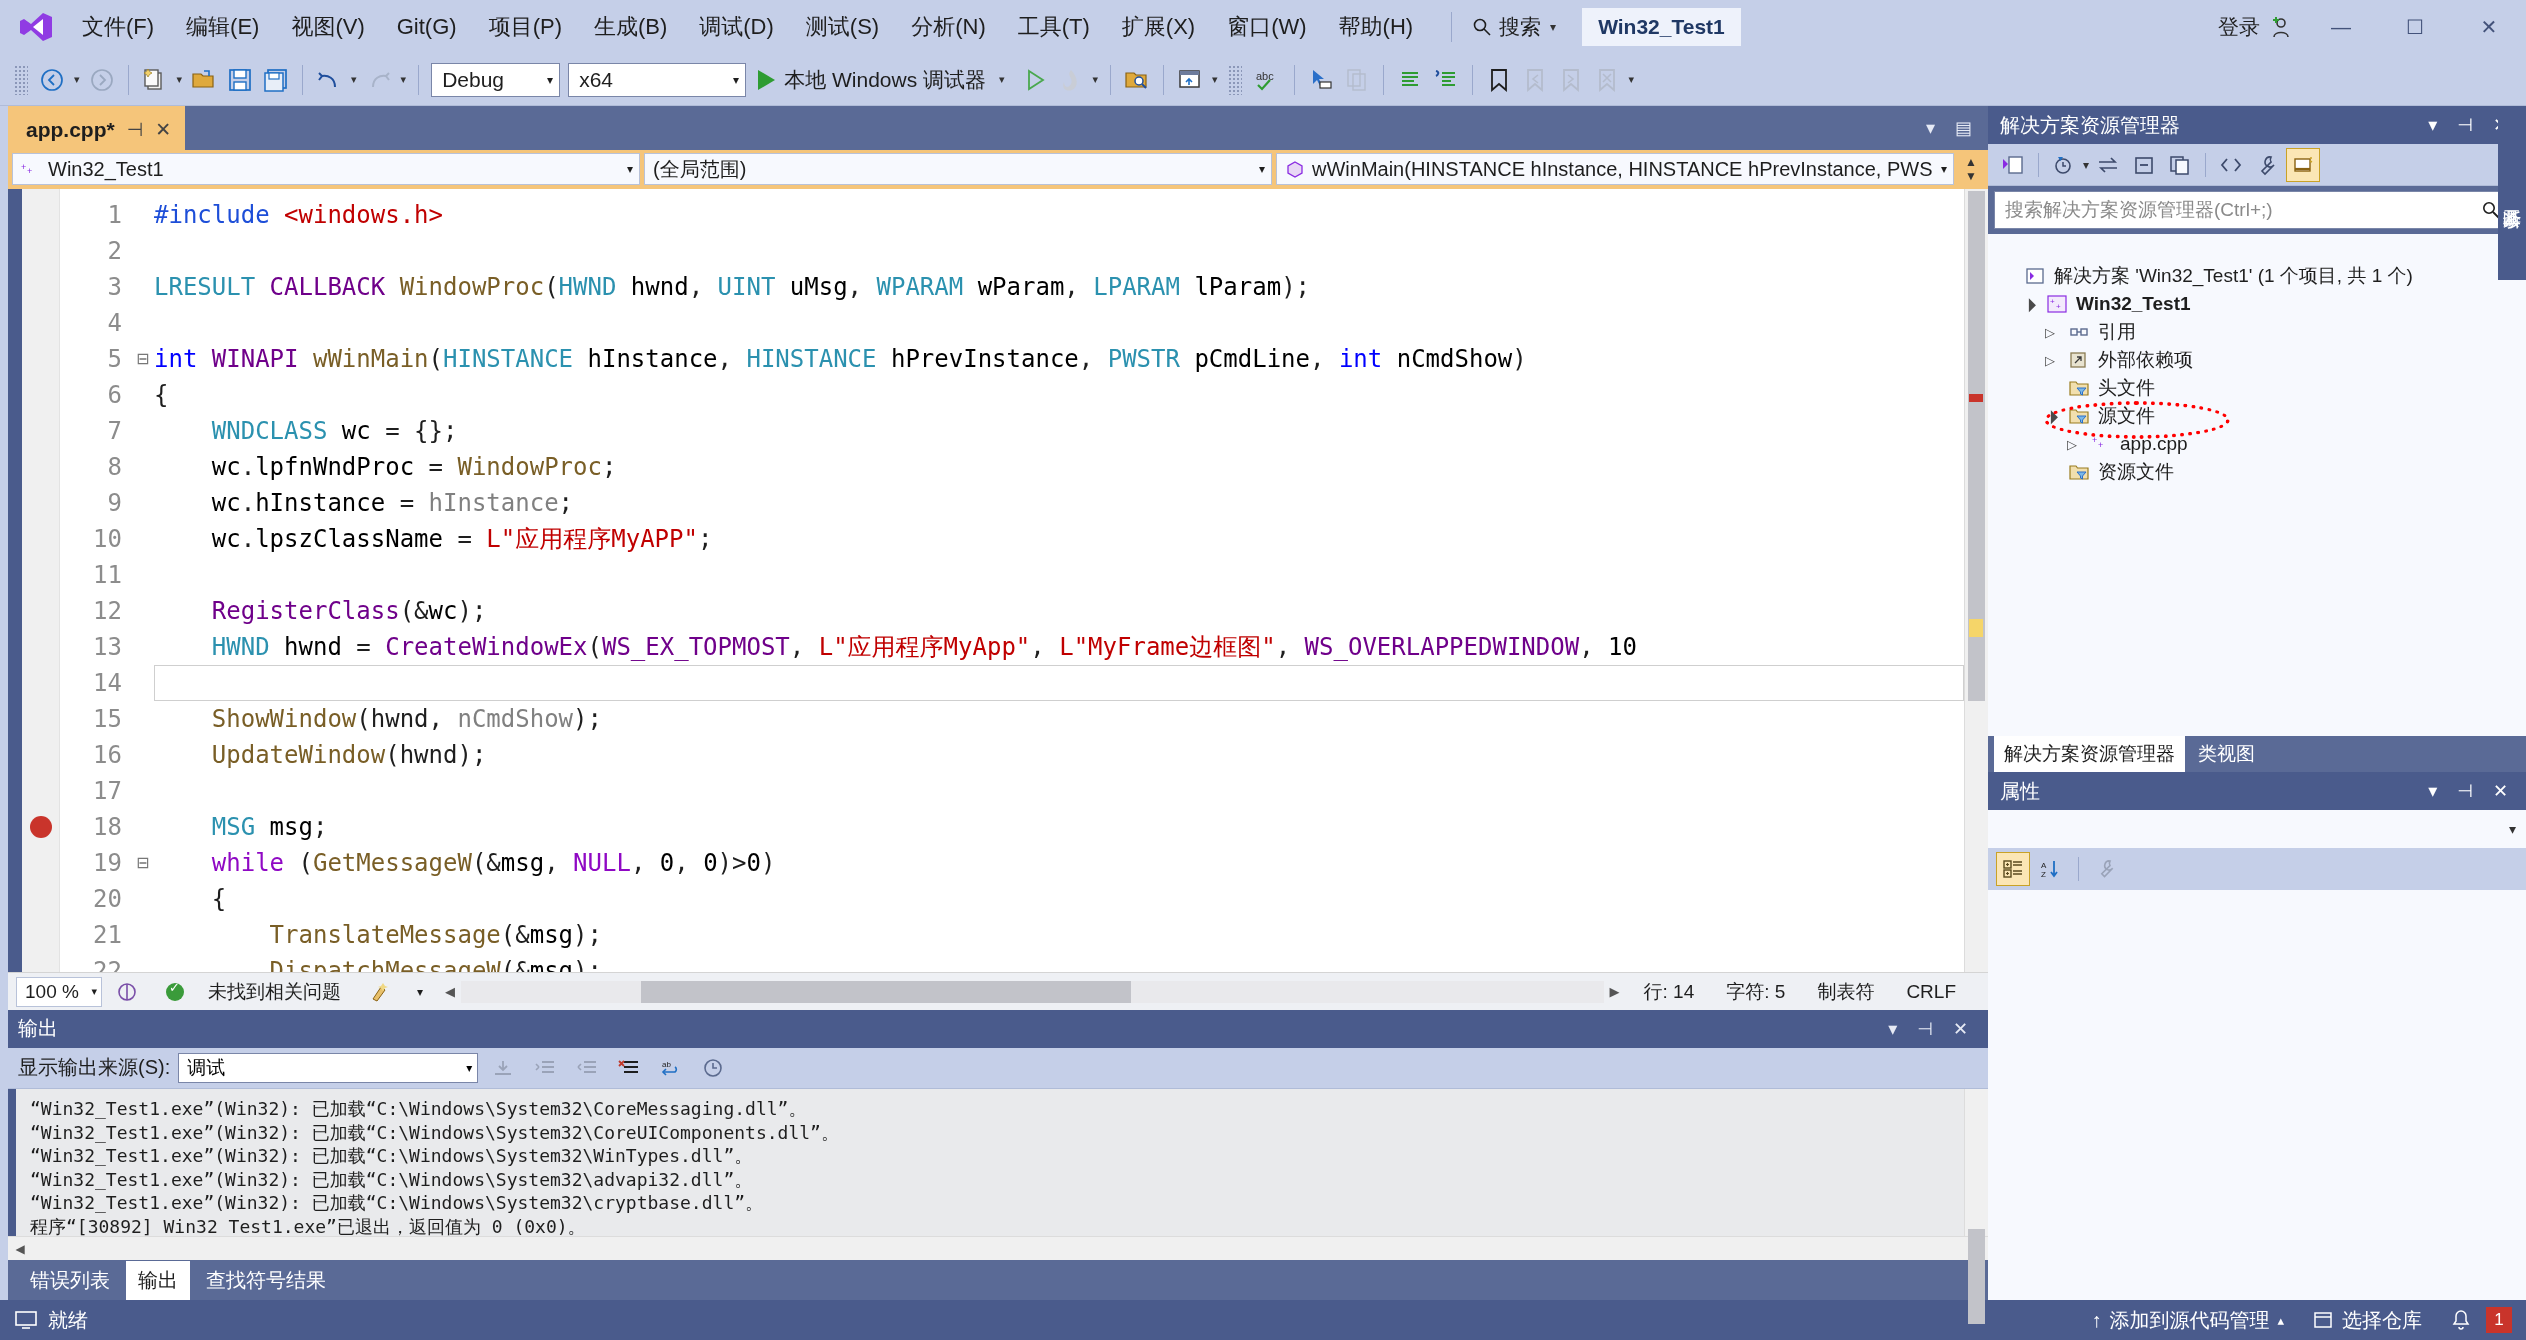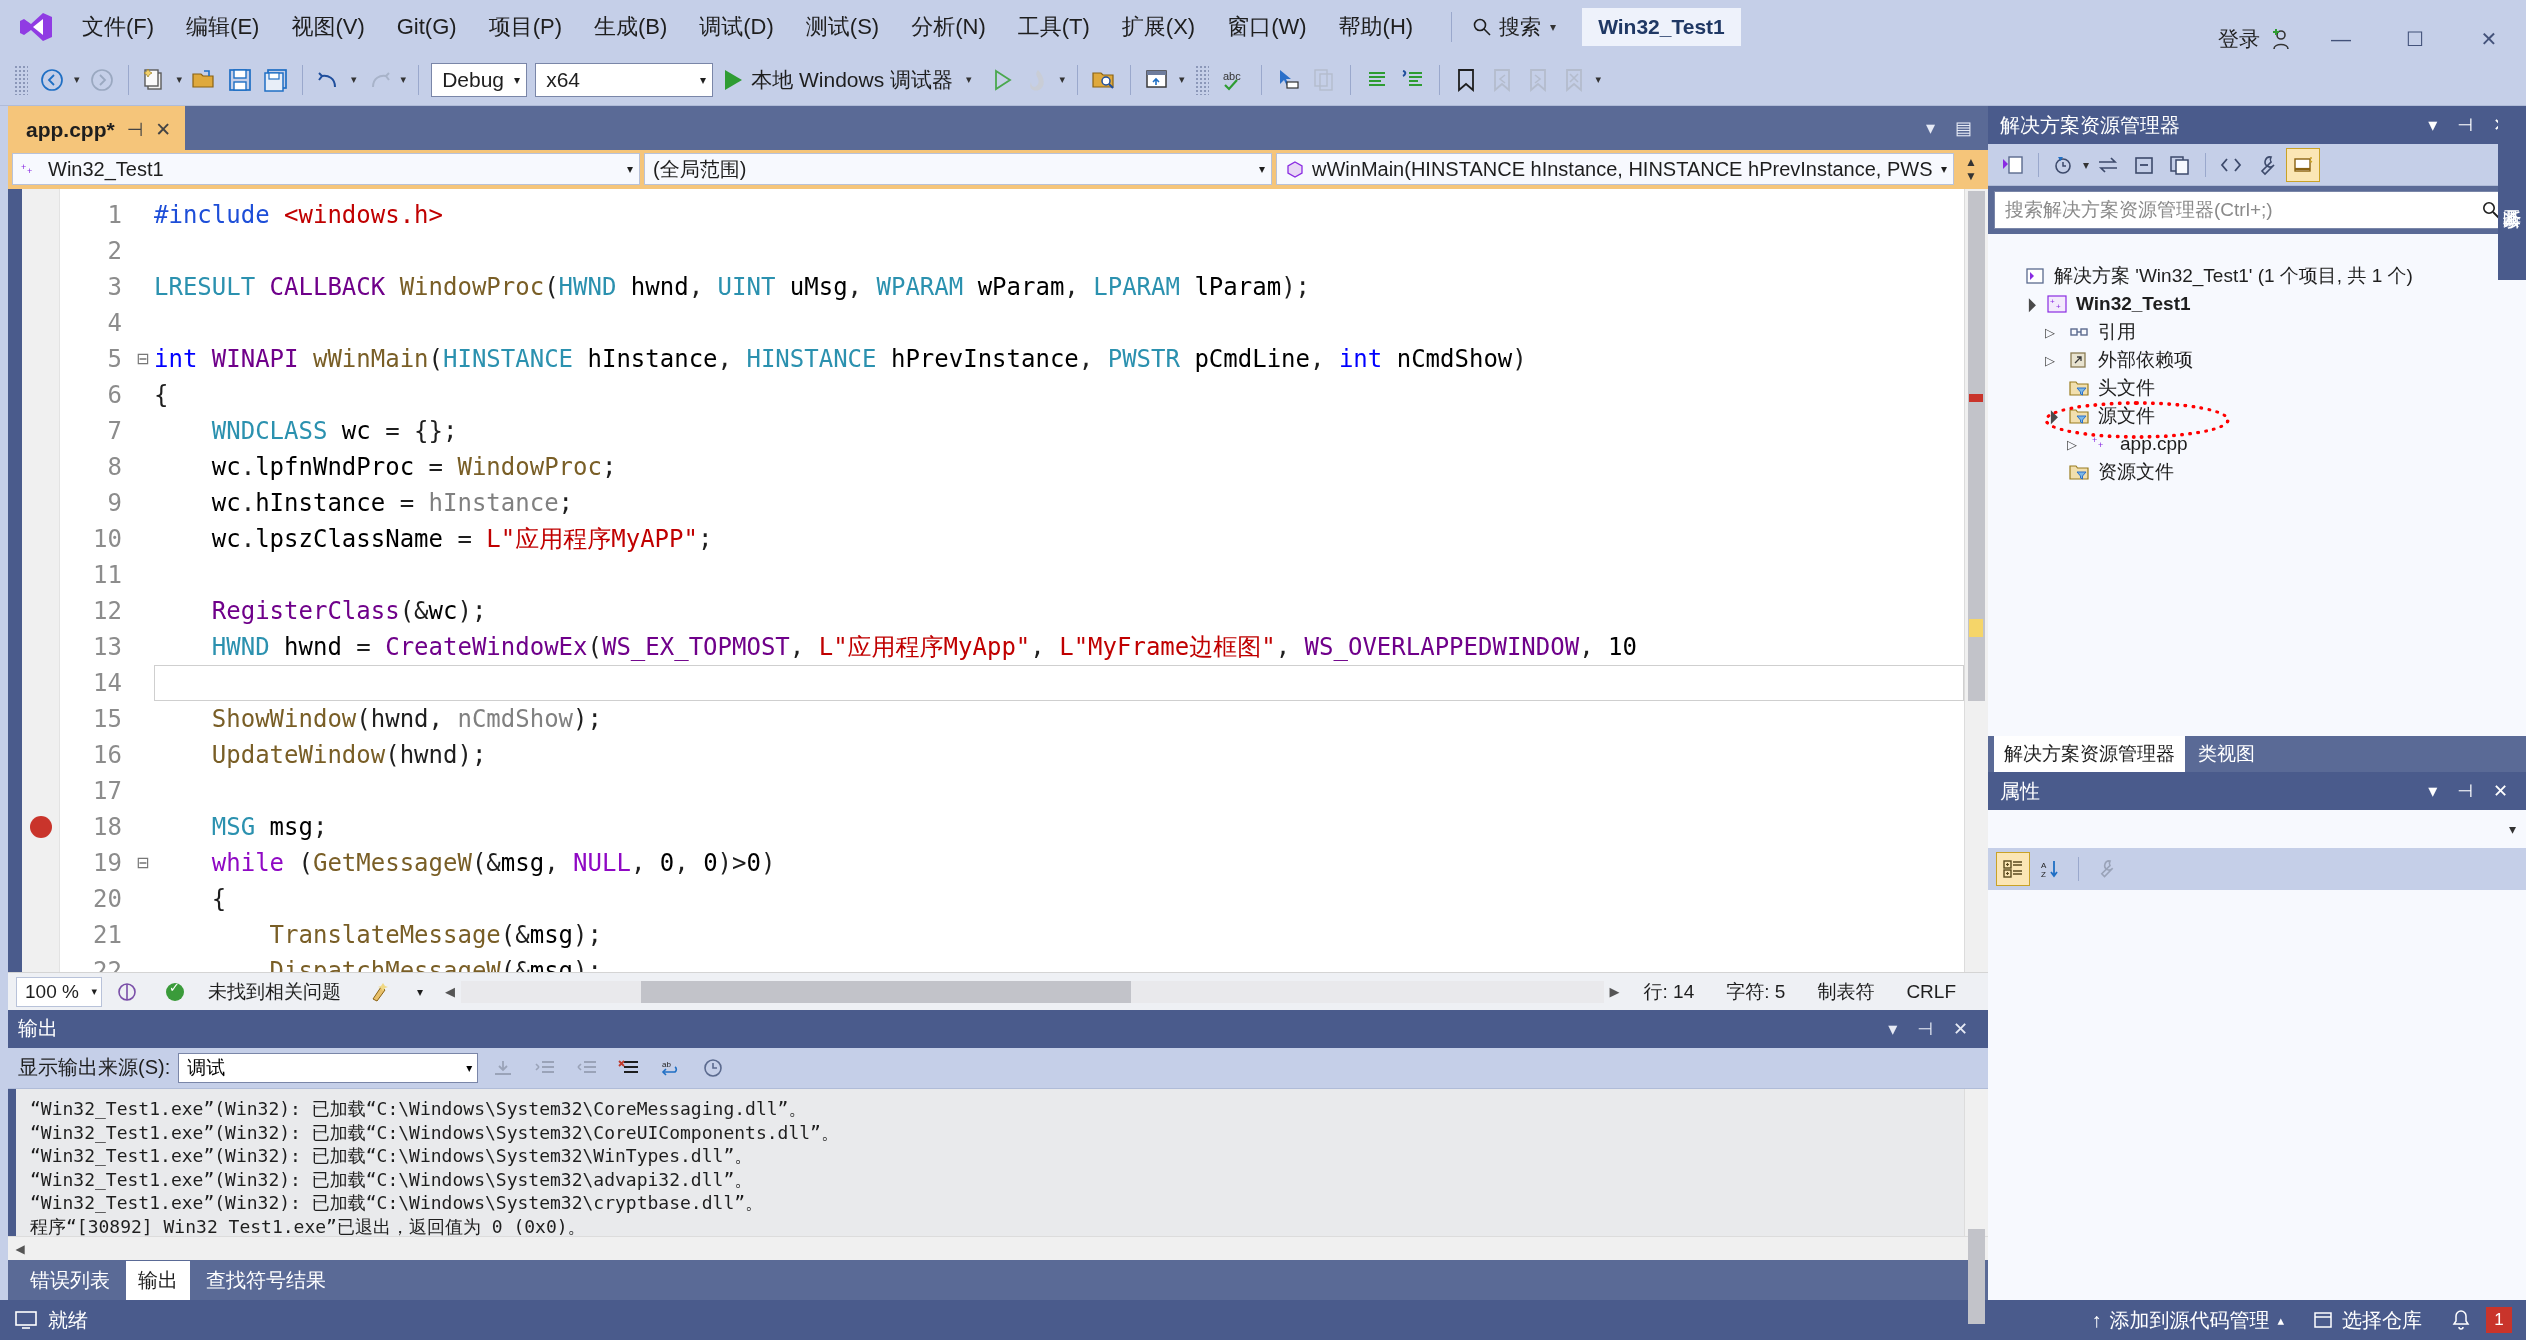--- a/index.html
+++ b/index.html
@@ -47,21 +47,21 @@
   .proj-chip {
     margin-left: 26px;
     background: #eef2fb;
     color: #1f3864;
     font-weight: bold;
     font-size: 21px;
     padding: 7px 16px;
     white-space: nowrap;
   }
   .titlebar-right {
-    position: absolute; right: 0; top: 12px;
+    position: absolute; right: 0; top: 0;
     height: 100%; display: flex; align-items: center;
   }
   .signin {
     display:flex; align-items:center; gap:8px;
     font-size: 21px; color:#1e1e1e; padding: 0 12px;
   }
   .wincontrol {
     width: 74px; height: 54px;
     display:flex; align-items:center; justify-content:center;
     color:#43527a; font-size: 20px;
@@ -88,21 +88,21 @@
     padding: 0 5px; cursor: default;
   }
   .tb-sep { width:1px; height: 30px; background:#9aa8cc; margin: 0 8px; }
   .tb-caret { font-size: 11px; color:#333; padding: 0 4px; }
   .tb-combo {
     height: 34px; background:#fff; border:1px solid #7a86a8;
     display:flex; align-items:center; justify-content:space-between;
     font-size: 21px; color:#1e1e1e; padding: 0 6px 0 10px;
     margin: 0 4px;
   }
-  .tb-combo.debug { width: 96px; }
+  .tb-combo.debug { width: 129px; }
   .tb-combo.plat { width: 178px; }
   .tb-run {
     display:flex; align-items:center; gap:9px;
     font-size:21px; color:#1e1e1e; padding: 0 8px; height: 40px;
   }
   .play-tri {
     width:0;height:0;border-left:17px solid #2e9c32;
     border-top:10px solid transparent;border-bottom:10px solid transparent;
   }
 

